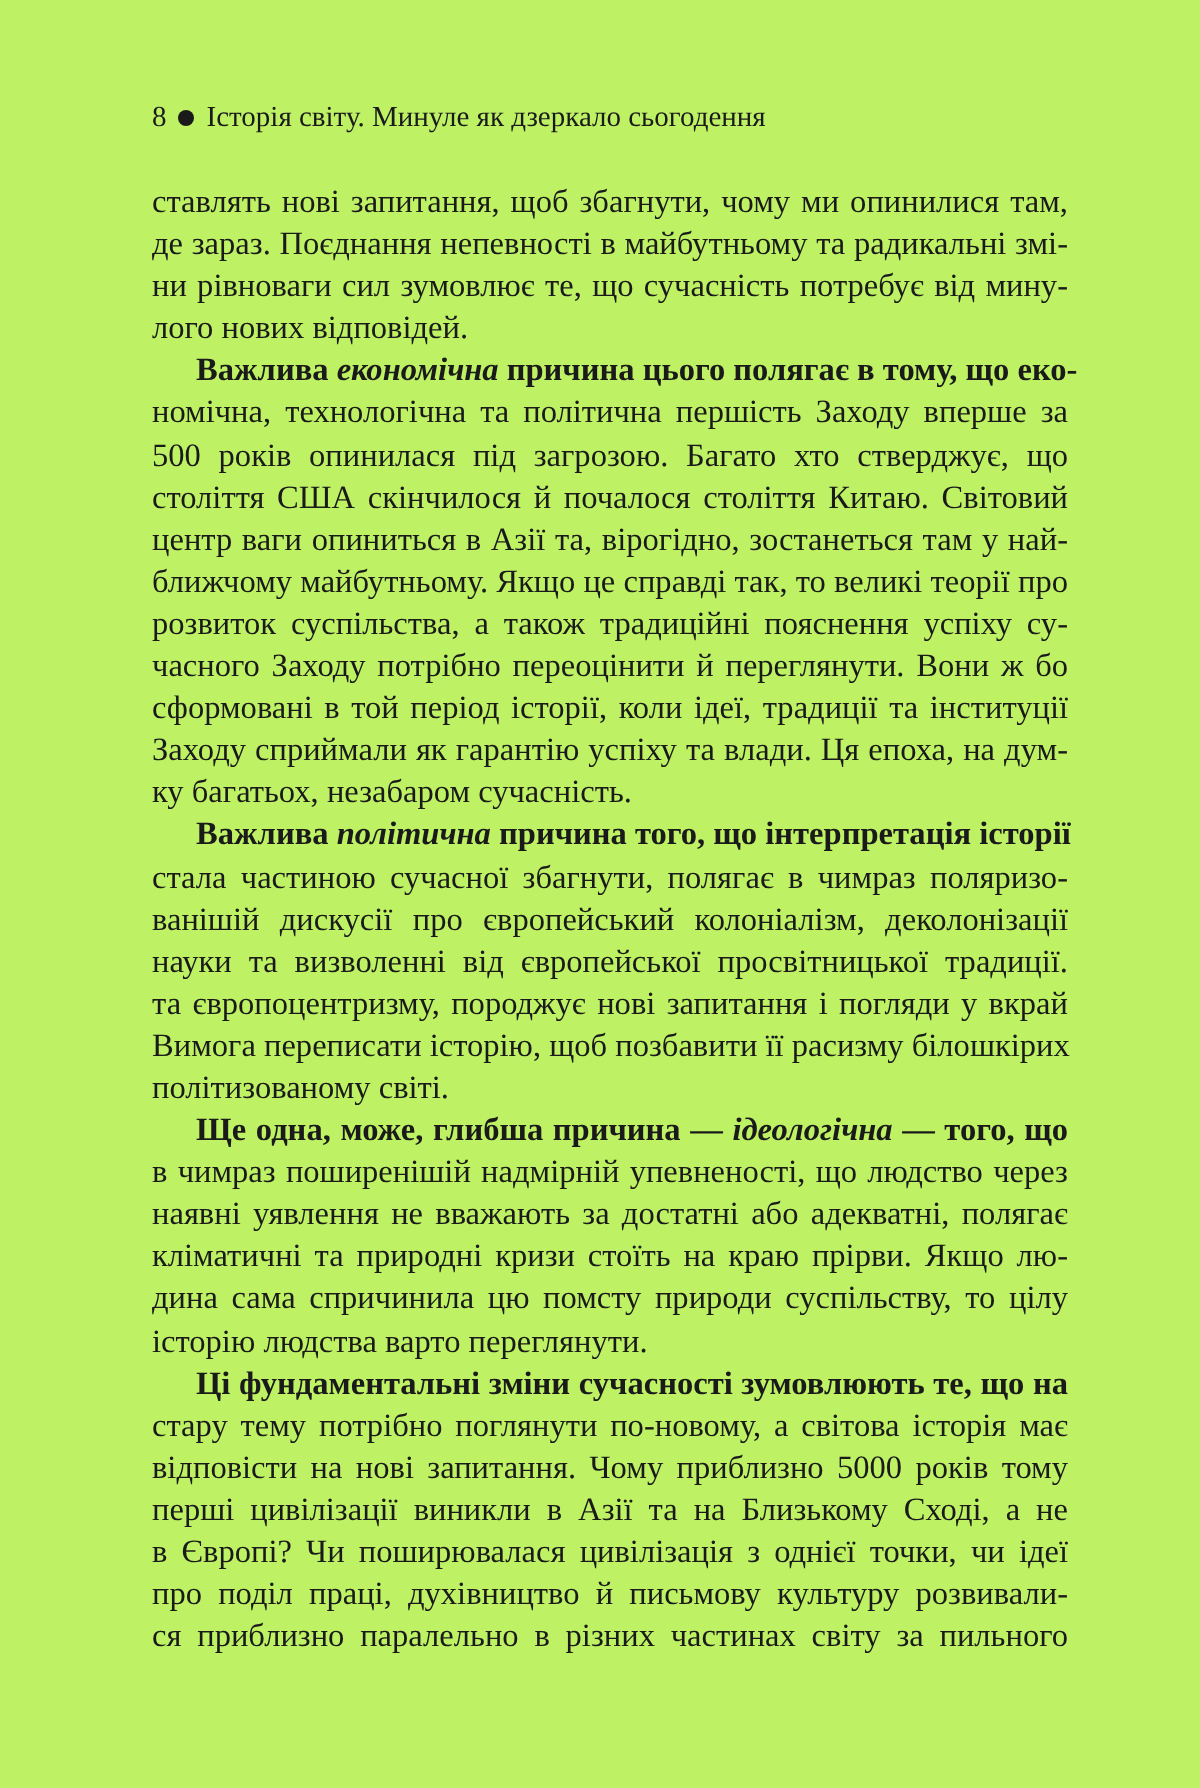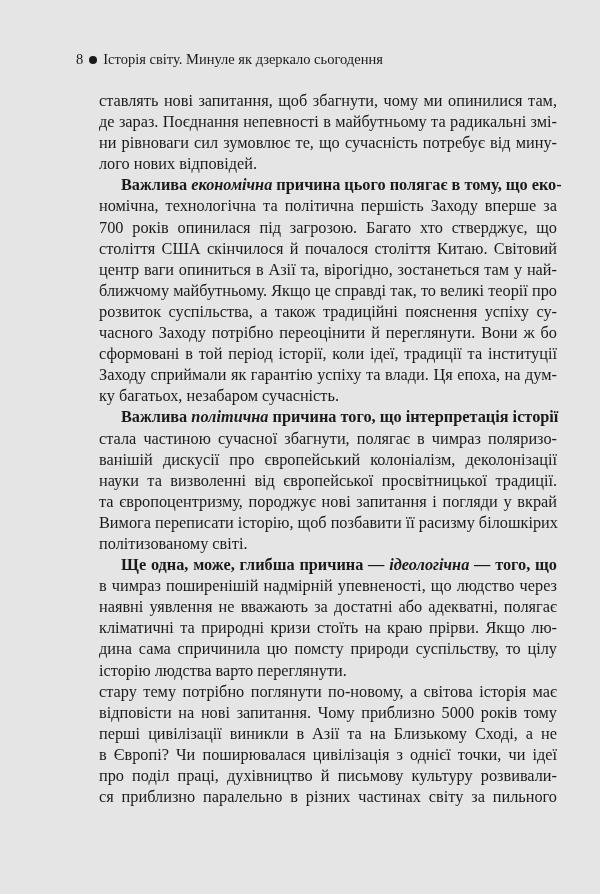--- a/index.html
+++ b/index.html
@@ -1,26 +1,26 @@
 <!DOCTYPE html>
 <html><head>
 <meta charset="utf-8">
 <style>
   html, body { margin: 0; padding: 0; background: #ffffff; }
   body { width: 600px; height: 894px; position: relative; overflow: hidden; }
-  .page { position: absolute; left: 0; top: 0; width: 600px; height: 894px; background: #e5e5e5; }
+  .page { position: absolute; left: 0; top: 0; width: 600px; height: 894px; background: #bef264; }
   .header {
     position: absolute; left: 76px; top: 50px;
     font-family: "Liberation Serif", serif; font-size: 14.5px; color: #1a1a1a;
     white-space: nowrap; line-height: 18px;
   }
   .header .bullet { display: inline-block; width: 8px; height: 8px; border-radius: 50%; background: #1a1a1a; margin: 0 6px 1px 6px; vertical-align: middle; }
   .body-text {
     position: absolute; left: 76px; top: 90px; width: 458px;
-    font-family: "Liberation Serif", serif; font-size: 16.3px; line-height: 21.1px; color: #1a1a1a; margin-left: 23px;
+    font-family: "Liberation Serif", serif; font-size: 16.3px; line-height: 21.1px; color: #1a1a1a;
   }
   .line { display: block; white-space: nowrap; text-align: justify; text-align-last: justify; height: 21.1px; }
   .line.last { text-align-last: left; }
   .line.indent { padding-left: 22px; font-weight: bold; }
   em { font-style: italic; }
 </style>
 </head>
 <body>
 
 <div class="page">
@@ -30,21 +30,21 @@
   <div class="body-text" id="body-text">
       <div>
         <span class="line">ставлять нові запитання, щоб збагнути, чому ми опинилися там,</span>
         <span class="line">де зараз. Поєднання непевності в майбутньому та радикальні змі-</span>
         <span class="line">ни рівноваги сил зумовлює те, що сучасність потребує від мину-</span>
         <span class="line last">лого нових відповідей.</span>
       </div>
       <div>
         <span class="line indent">Важлива <em>економічна</em> причина цього полягає в тому, що еко-</span>
         <span class="line">номічна, технологічна та політична першість Заходу вперше за</span>
-        <span class="line">700 років опинилася під загрозою. Багато хто стверджує, що</span>
+        <span class="line">500 років опинилася під загрозою. Багато хто стверджує, що</span>
         <span class="line">століття США скінчилося й почалося століття Китаю. Світовий</span>
         <span class="line">центр ваги опиниться в Азії та, вірогідно, зостанеться там у най-</span>
         <span class="line">ближчому майбутньому. Якщо це справді так, то великі теорії про</span>
         <span class="line">розвиток суспільства, а також традиційні пояснення успіху су-</span>
         <span class="line">часного Заходу потрібно переоцінити й переглянути. Вони ж бо</span>
         <span class="line">сформовані в той період історії, коли ідеї, традиції та інституції</span>
         <span class="line">Заходу сприймали як гарантію успіху та влади. Ця епоха, на дум-</span>
         <span class="line last">ку багатьох, незабаром сучасність.</span>
       </div>
       <div>
@@ -58,20 +58,21 @@
       </div>
       <div>
         <span class="line indent">Ще одна, може, глибша причина — <em>ідеологічна</em> — того, що</span>
         <span class="line">в чимраз поширенішій надмірній упевненості, що людство через</span>
         <span class="line">наявні уявлення не вважають за достатні або адекватні, полягає</span>
         <span class="line">кліматичні та природні кризи стоїть на краю прірви. Якщо лю-</span>
         <span class="line">дина сама спричинила цю помсту природи суспільству, то цілу</span>
         <span class="line last">історію людства варто переглянути.</span>
       </div>
       <div>
+        <span class="line indent">Ці фундаментальні зміни сучасності зумовлюють те, що на</span>
         <span class="line">стару тему потрібно поглянути по-новому, а світова історія має</span>
         <span class="line">відповісти на нові запитання. Чому приблизно 5000 років тому</span>
         <span class="line">перші цивілізації виникли в Азії та на Близькому Сході, а не</span>
         <span class="line">в Європі? Чи поширювалася цивілізація з однієї точки, чи ідеї</span>
         <span class="line">про поділ праці, духівництво й письмову культуру розвивали-</span>
         <span class="line">ся приблизно паралельно в різних частинах світу за пильного</span>
       </div>
     </div>
 </div>
 

